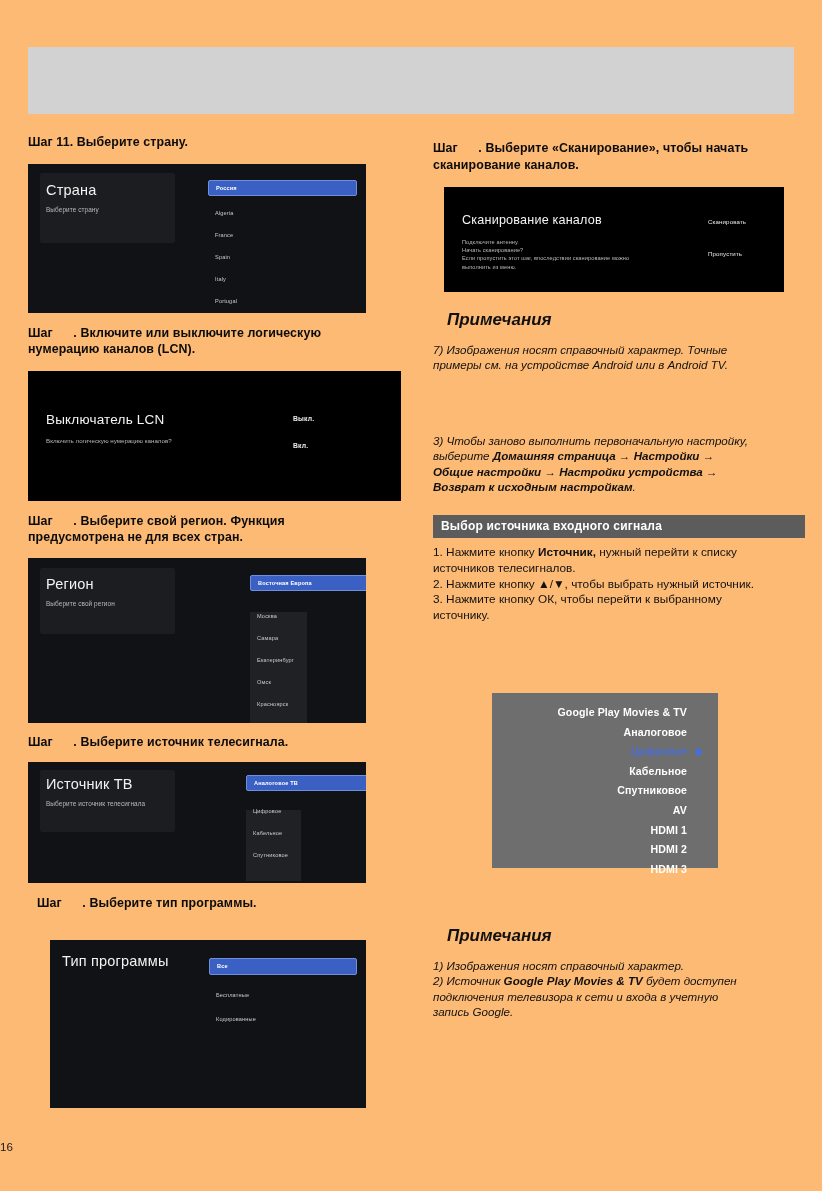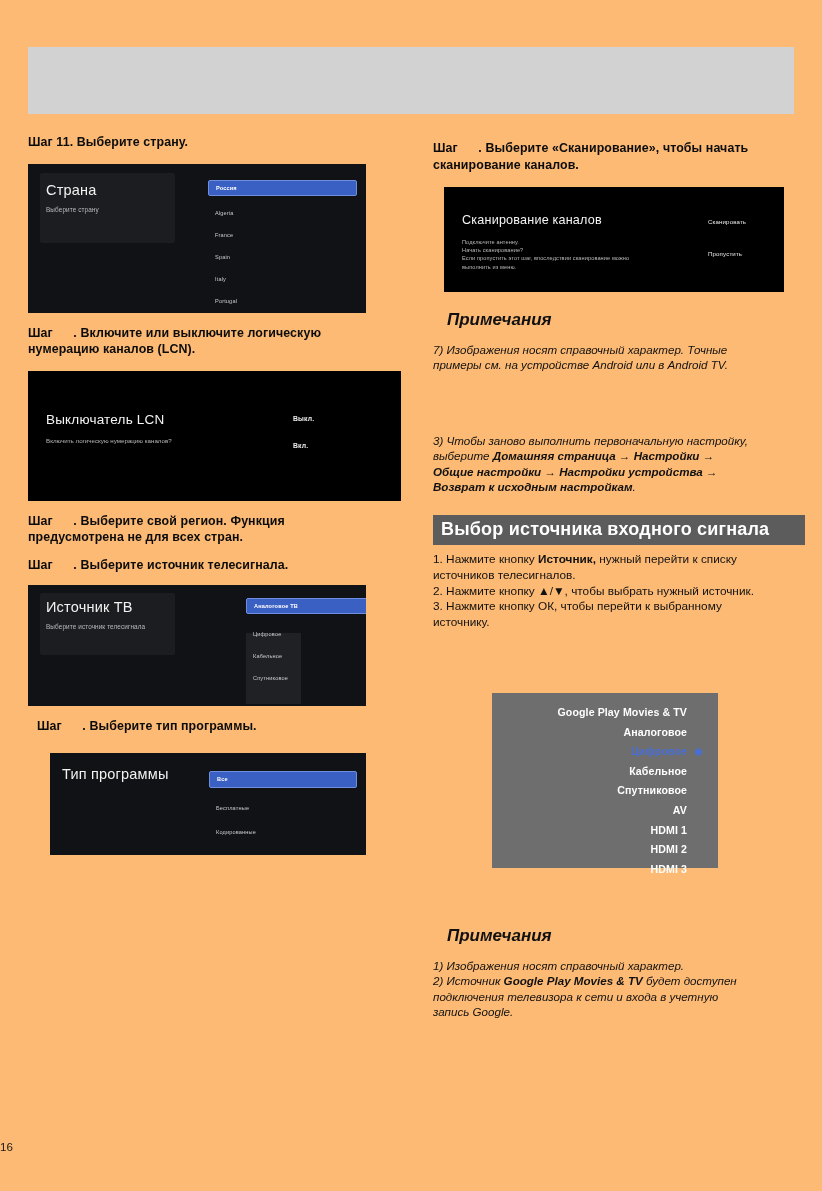--- a/index.html
+++ b/index.html
@@ -177,21 +177,21 @@
     margin: 0;
   }
   .notes-line b {
     font-weight: bold;
   }
 
   
   .section-bar {
     background: #5c5c5c;
     color: #ffffff;
-    font-size: 18px;
+    font-size: 12px;
     font-weight: bold;
     letter-spacing: .2px;
     padding: 4px 8px 5px 8px;
     box-sizing: border-box;
     width: 100%;
   }
 
   .steps-list {
     margin: 7px 0 0 0;
     font-size: 11.8px;
@@ -287,20 +287,36 @@
       <div class="lcn-btn" style="left:265px; top:44px;">Выкл.</div>
       <div class="lcn-btn" style="left:265px; top:71px;">Вкл.</div>
     </div>
 
     <p class="step-head" style="margin-top:12px;">
       <span>Шаг</span>
       <span class="num"></span><span>. Выберите свой регион. Функция</span><br>
       <span>предусмотрена не для всех стран.</span>
     </p>
 
+    <div class="tv tv-setup" style="margin-top:12px; width:338px; height:165px;">
+      <div class="tv-card" style="left:12px; top:10px; width:135px; height:66px;"></div>
+      <div class="tv-title" style="left:18px; top:18px;">Регион</div>
+      <div class="tv-sub" style="left:18px; top:42px;">Выберите свой регион</div>
+
+      <div class="tv-shade" style="left:222px; top:54px; width:57px; height:111px;"></div>
+
+      <div class="tv-list" style="left:222px; top:17px; width:152px;">
+        <div class="tv-opt sel" style="height:16px; width:150px;">Восточная Европа</div>
+        <div class="tv-opt" style="height:22px; margin-top:14px;">Москва</div>
+        <div class="tv-opt" style="height:22px;">Самара</div>
+        <div class="tv-opt" style="height:22px;">Екатеринбург</div>
+        <div class="tv-opt" style="height:22px;">Омск</div>
+        <div class="tv-opt" style="height:22px;">Красноярск</div>
+      </div>
+    </div>
 
     <p class="step-head" style="margin-top:11px;">
       <span>Шаг</span>
       <span class="num"></span><span>. Выберите источник телесигнала.</span>
     </p>
 
     <div class="tv tv-setup" style="margin-top:12px; width:338px; height:121px;">
       <div class="tv-card" style="left:12px; top:8px; width:135px; height:62px;"></div>
       <div class="tv-title" style="left:18px; top:14px;">Источник ТВ</div>
       <div class="tv-sub" style="left:18px; top:38px;">Выберите источник телесигнала</div>
@@ -313,21 +329,21 @@
         <div class="tv-opt" style="height:22px;">Кабельное</div>
         <div class="tv-opt" style="height:22px;">Спутниковое</div>
       </div>
     </div>
 
     <p class="step-head" style="margin-top:12px; padding-left:9px;">
       <span>Шаг</span>
       <span class="num"></span><span>. Выберите тип программы.</span>
     </p>
 
-    <div class="tv tv-setup" style="margin-top:18px; margin-left:22px; width:316px; height:102px;">
+    <div class="tv tv-setup" style="margin-top:28px; margin-left:22px; width:316px; height:168px;">
       <div class="tv-title" style="left:12px; top:13px;">Тип программы</div>
 
       <div class="tv-list" style="left:159px; top:18px; width:150px;">
         <div class="tv-opt sel" style="height:17px; width:148px;">Все</div>
         <div class="tv-opt" style="height:24px; margin-top:8px;">Бесплатные</div>
         <div class="tv-opt" style="height:24px;">Кодированные</div>
       </div>
     </div>
 
   </div>

